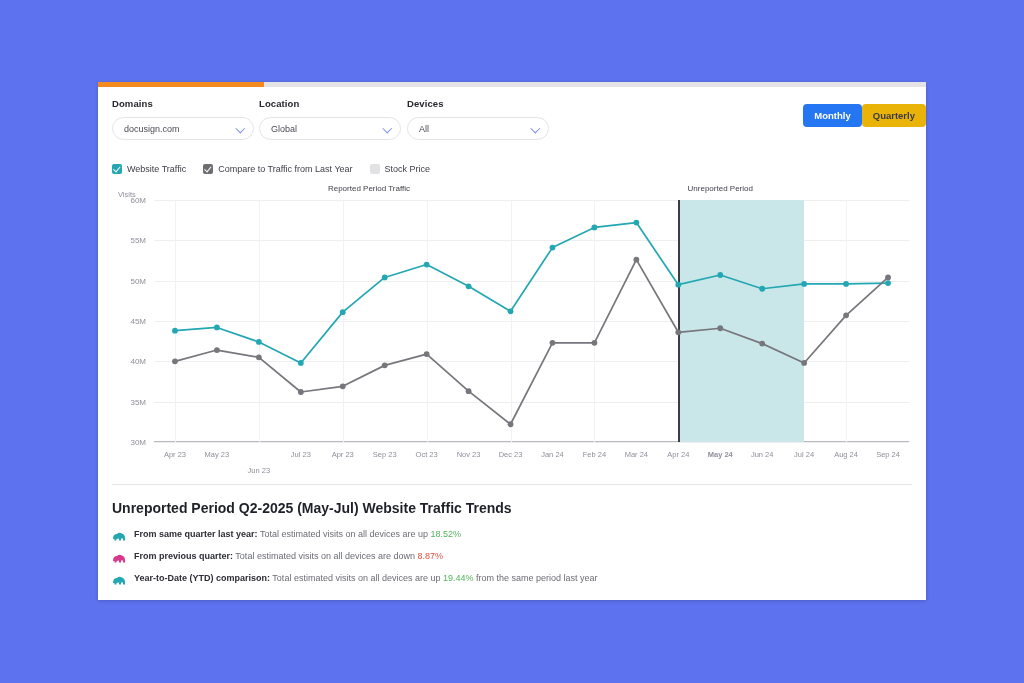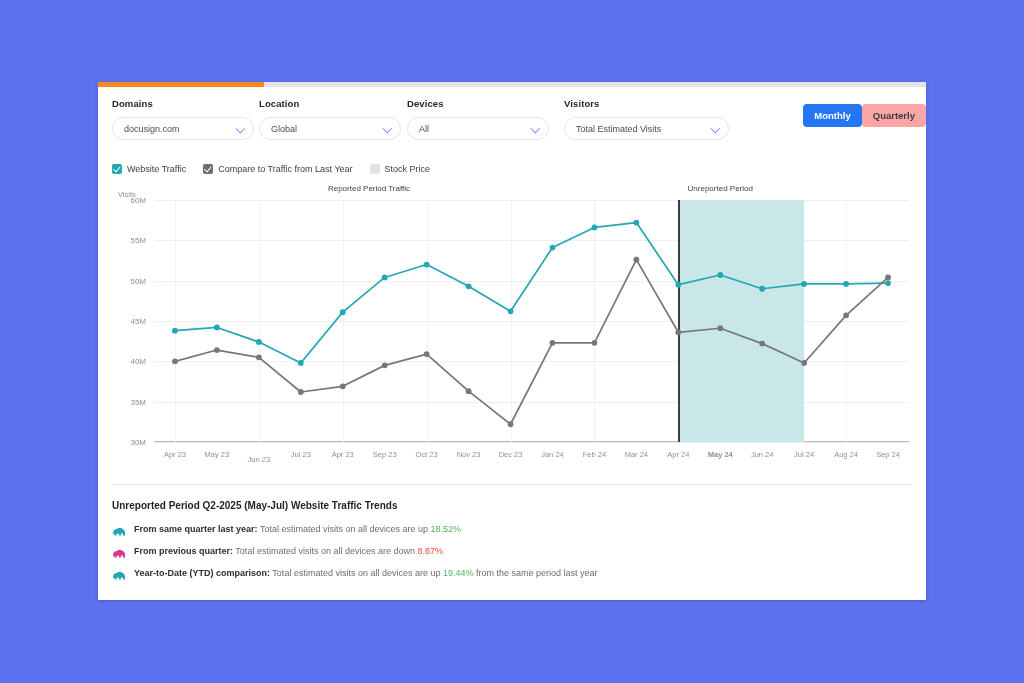--- a/index.html
+++ b/index.html
@@ -61,21 +61,21 @@
   .toggle-wrap {
     position: absolute; right: 0; top: 22px;
     display: flex; align-items: center;
   }
   .toggle {
     font-size: 9.5px; font-weight: bold;
     padding: 6px 11px; border-radius: 4px;
     color: #3a3b44;
   }
   .toggle.active { background: #2476f2; color: #fff; }
-  .toggle.inactive { background: #fca5a5; color: #3a3b44; }
+  .toggle.inactive { background: #eab308; color: #3a3b44; }
 
   .legend-row {
     position: absolute; left: 14px; top: 82px;
     display: flex; align-items: center; justify-content: space-between;
   }
   .legend-item { display: flex; align-items: center; margin-right: 17px; }
   .cbx {
     width: 10px; height: 10px; border-radius: 2px;
     margin-right: 5px; position: relative; flex: 0 0 10px;
   }
@@ -142,21 +142,21 @@
     width: 755px; height: 16px;
   }
   svg.lines { position: absolute; left: 0; top: 0; overflow: visible; }
 
   .hr {
     position: absolute; left: 14px; top: 402px;
     width: 800px; height: 1px; background: #e6e6ea;
   }
   .insights { position: absolute; left: 14px; top: 418px; width: 800px; }
   .insights-title {
-    font-size: 10px; font-weight: bold; color: #1f2029;
+    font-size: 14px; font-weight: bold; color: #1f2029;
     margin-bottom: 12px;
   }
   .insight-row {
     display: flex; align-items: center; margin-bottom: 11px;
   }
   .ins-icon {
     width: 14px; height: 11px; flex: 0 0 14px;
     margin-right: 8px;
   }
   .ins-text { font-size: 9px; color: #6b6c76; }
@@ -185,27 +185,20 @@
         <div class="filter-label">Devices</div>
         <div class="select">
           <span class="select-value">All</span>
           <span class="chev"></span>
         </div>
       </div>
       <div class="filter-group" style="left: 147px; width: 142px;">
         <div class="filter-label">Location</div>
         <div class="select">
           <span class="select-value">Global</span>
-          <span class="chev"></span>
-        </div>
-      </div>
-      <div class="filter-group" style="left: 452px; width: 165px;">
-        <div class="filter-label">Visitors</div>
-        <div class="select">
-          <span class="select-value">Total Estimated Visits</span>
           <span class="chev"></span>
         </div>
       </div>
     </div>
 
   <div class="toggle-wrap">
     <div class="toggle active">Monthly</div>
     <div class="toggle inactive">Quarterly</div>
   </div>
 
@@ -294,21 +287,21 @@
           <circle cx="566.25" cy="128.26" r="2.9" fill="#76767c"></circle>
           <circle cx="608.1944444444445" cy="143.58666666666664" r="2.9" fill="#76767c"></circle>
           <circle cx="650.1388888888889" cy="162.94666666666672" r="2.9" fill="#76767c"></circle>
           <circle cx="692.0833333333333" cy="115.35333333333331" r="2.9" fill="#76767c"></circle>
           <circle cx="734.0277777777777" cy="77.44000000000003" r="2.9" fill="#76767c"></circle>
         </svg>
       </div>
     <div class="xaxis-labels" id="xaxis-labels">
         <div class="xtick" style="left: 20.9722px; top: 2px;">Apr 23</div>
         <div class="xtick" style="left: 62.9167px; top: 2px;">May 23</div>
-        <div class="xtick" style="left: 104.861px; top: 7px;">Jun 23</div>
+        <div class="xtick" style="left: 104.861px; top: 18px;">Jun 23</div>
         <div class="xtick" style="left: 146.806px; top: 2px;">Jul 23</div>
         <div class="xtick" style="left: 188.75px; top: 2px;">Apr 23</div>
         <div class="xtick" style="left: 230.694px; top: 2px;">Sep 23</div>
         <div class="xtick" style="left: 272.639px; top: 2px;">Oct 23</div>
         <div class="xtick" style="left: 314.583px; top: 2px;">Nov 23</div>
         <div class="xtick" style="left: 356.528px; top: 2px;">Dec 23</div>
         <div class="xtick" style="left: 398.472px; top: 2px;">Jan 24</div>
         <div class="xtick" style="left: 440.417px; top: 2px;">Feb 24</div>
         <div class="xtick" style="left: 482.361px; top: 2px;">Mar 24</div>
         <div class="xtick" style="left: 524.306px; top: 2px;">Apr 24</div>

